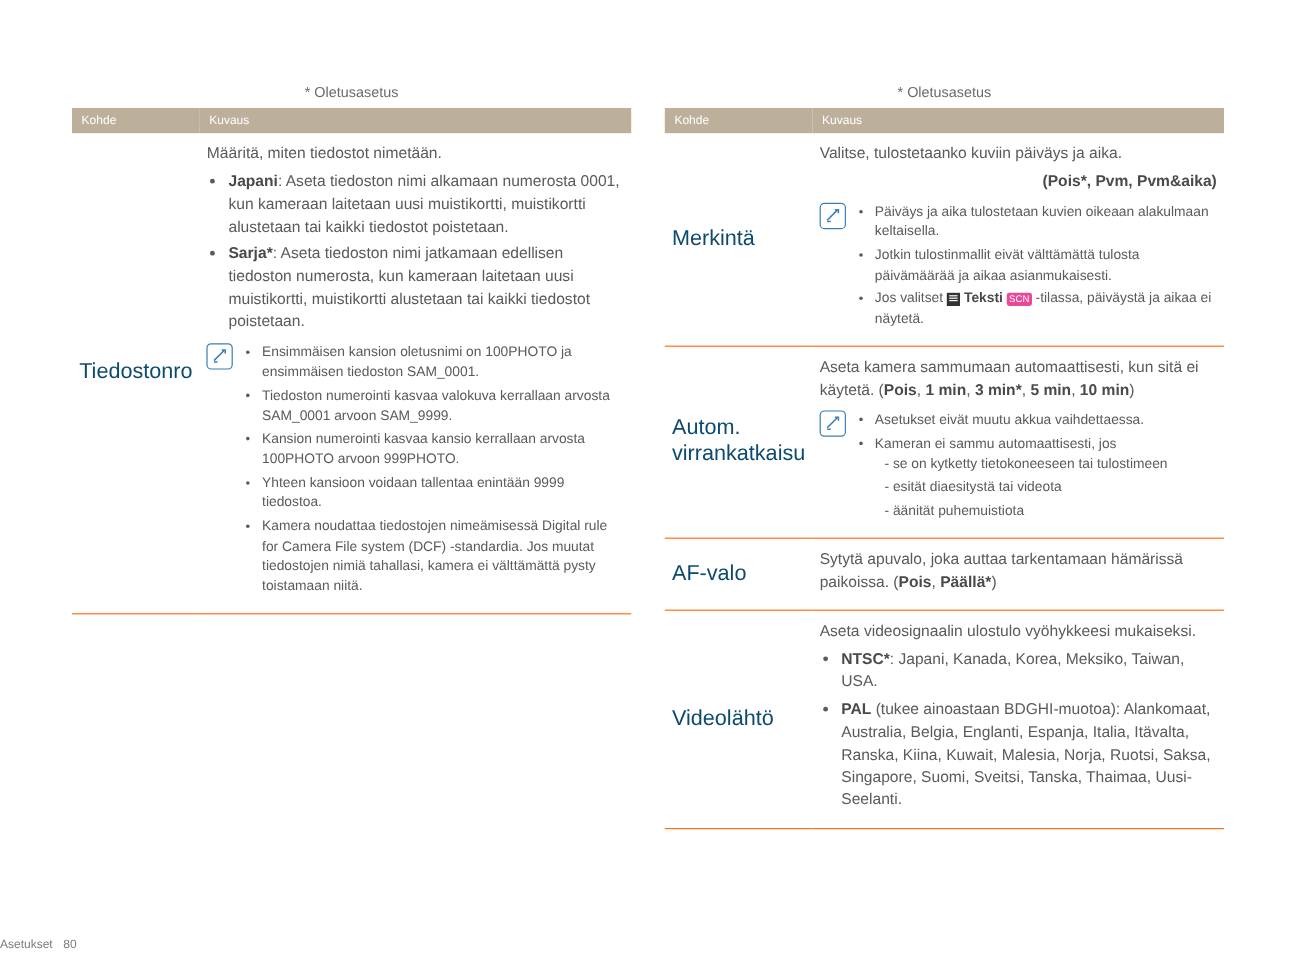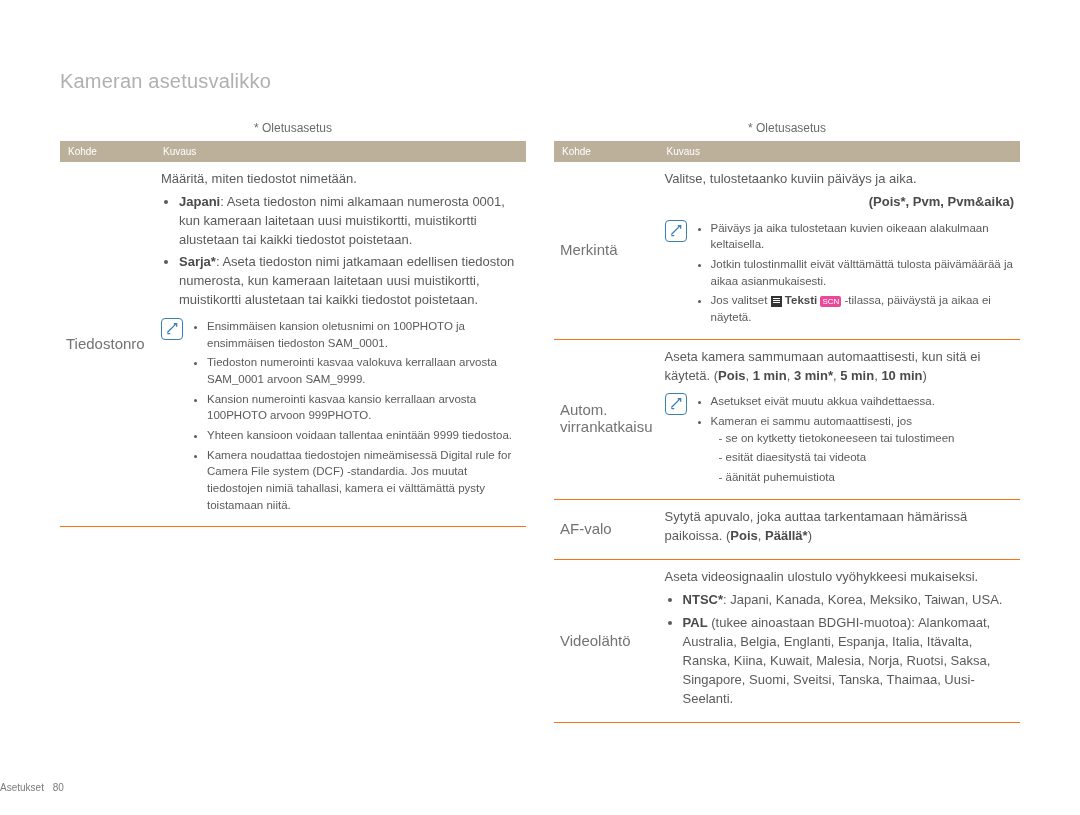--- a/index.html
+++ b/index.html
@@ -49,22 +49,22 @@
     font-size: 10px;
   }
   table.settings thead th:first-child { width: 95px; }
   table.settings tbody td {
     vertical-align: top;
     padding: 8px 6px 10px 6px;
     border-bottom: 1px solid #f97316;
     color: #5a5a5a;
   }
   table.settings tbody td.kohde {
-    color: #737373;
-    font-size: 15px;
+    color: #0c4a6e;
+    font-size: 18px;
     vertical-align: middle;
   }
   .desc p { margin-bottom: 4px; line-height: 1.45; }
   .desc .opt-line { font-weight: 700; color: #4a4a4a; margin-top: 2px; text-align: right; }
   .desc ul.outer {
     list-style: disc;
     padding-left: 18px;
     margin-top: 4px;
   }
   .desc ul.outer > li { margin-bottom: 4px; line-height: 1.45; }
@@ -127,21 +127,20 @@
     text-align: left;
     font-size: 10px;
     color: #7a7a7a;
   }
   .footer .pnum { margin-left: 6px; }
 </style>
 </head>
 <body>
 
 <div class="page">
-  <div class="title">Kameran asetusvalikko</div>
 
   <div class="columns">
 
     <div class="col">
       <div class="default-note">* Oletusasetus</div>
       <table class="settings">
         <thead>
           <tr>
             <th>Kohde</th>
             <th>Kuvaus</th>

